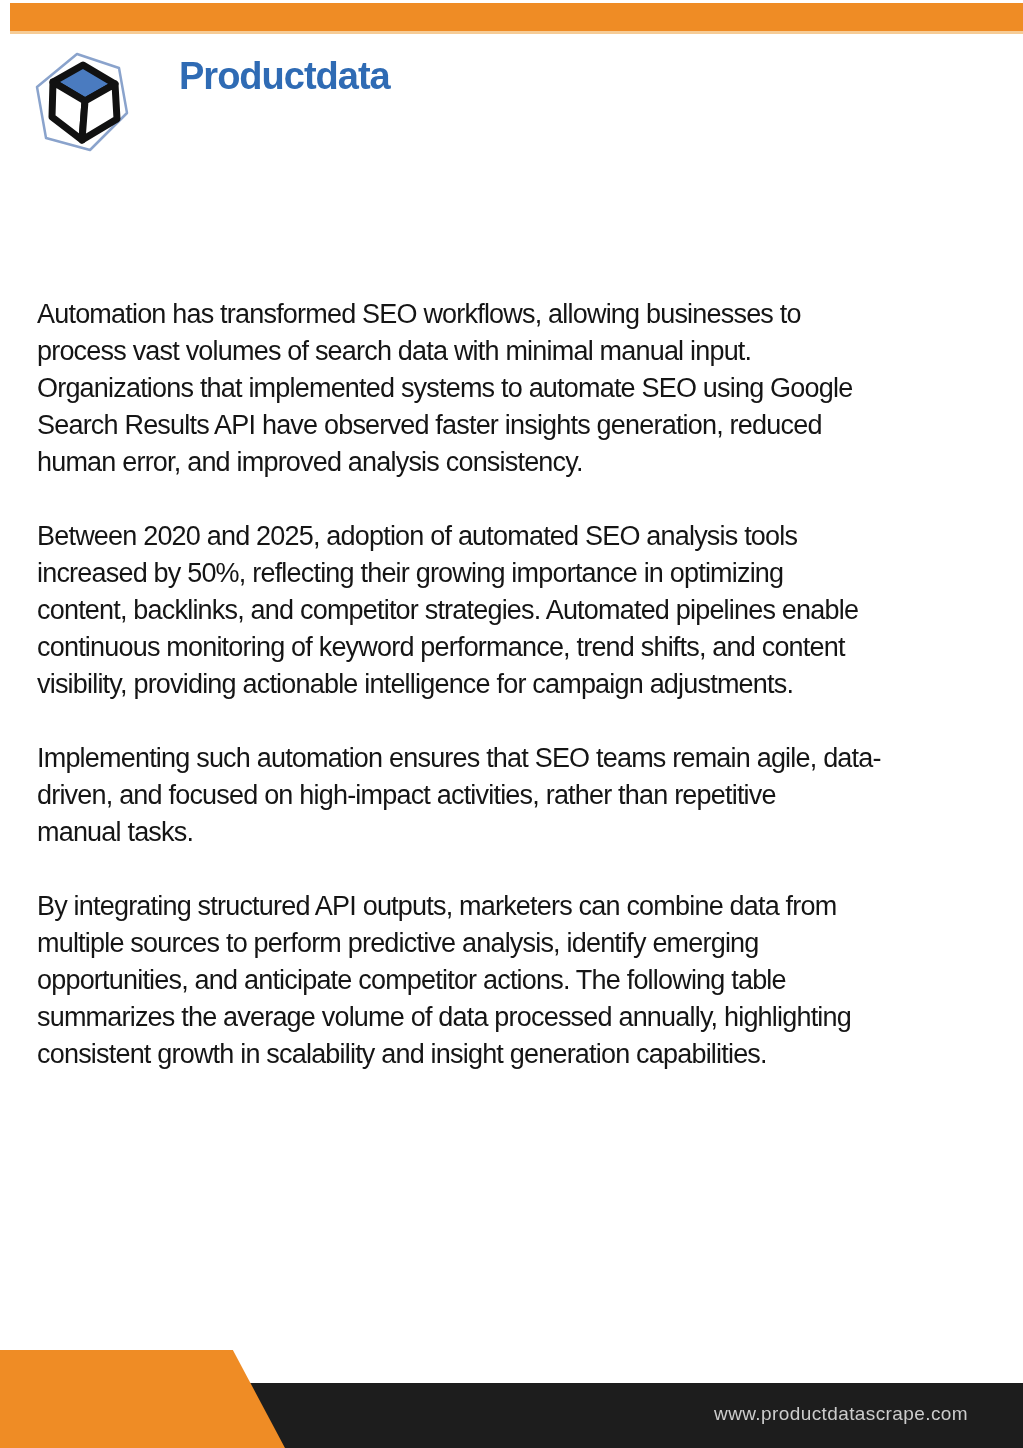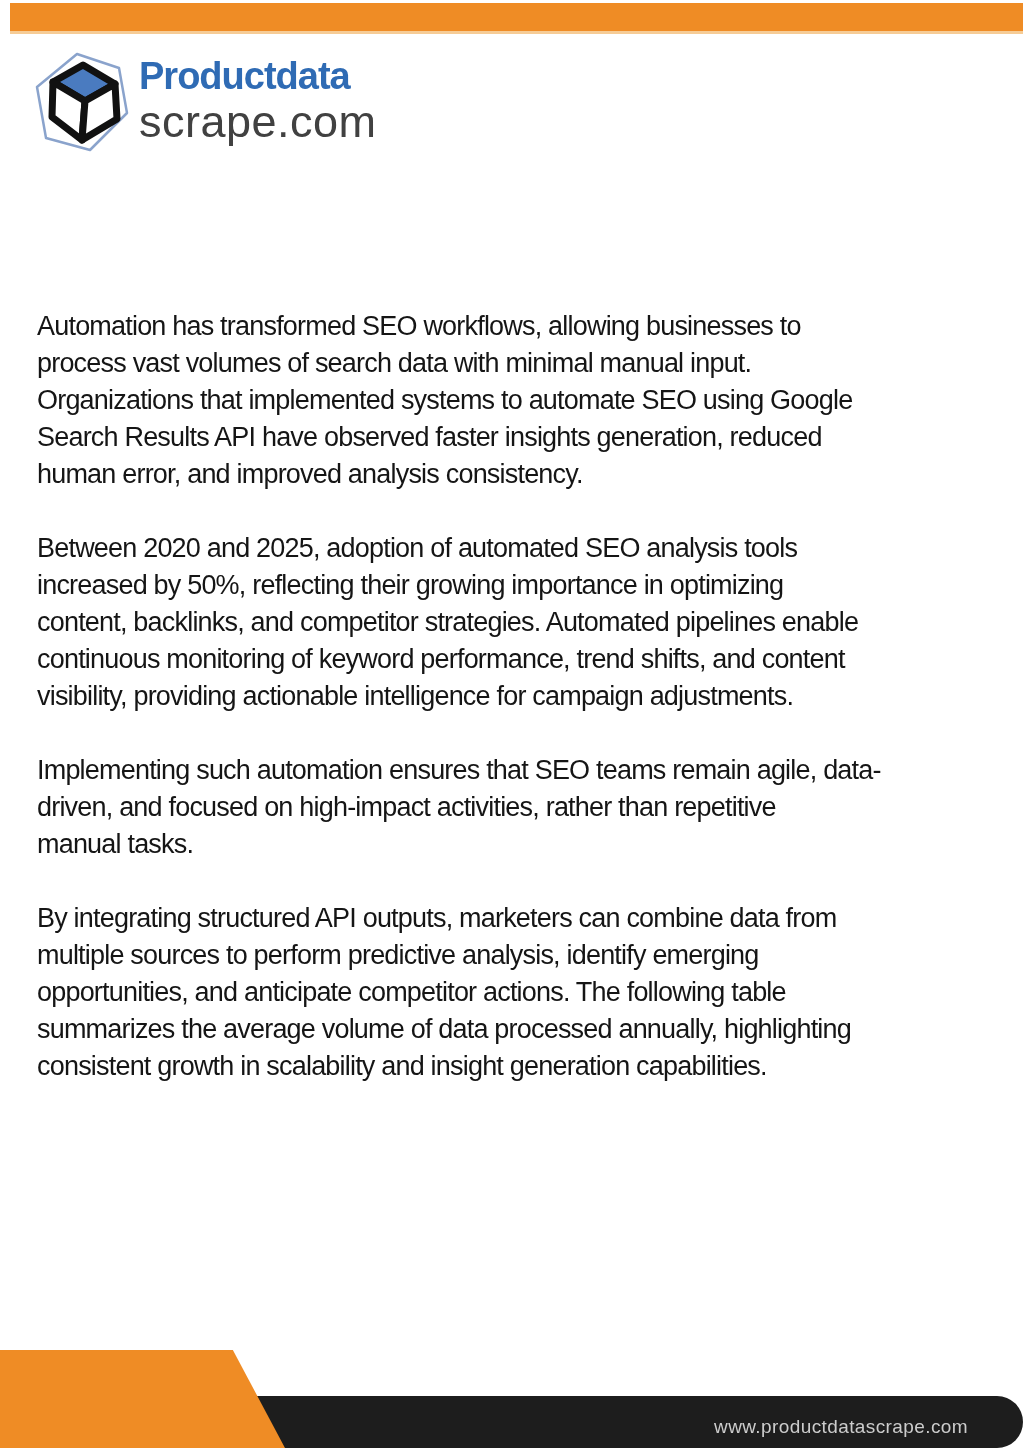--- a/index.html
+++ b/index.html
@@ -42,20 +42,21 @@
     align-items: flex-start;
   }
   .logo-mark { width: 100px; height: 106px; flex: 0 0 auto; }
   .logo-text { margin-left: 6px; padding-top: 4px; }
   .logo-line1 {
     font-size: 38px;
     font-weight: 700;
     letter-spacing: -1px;
     color: var(--brand-blue);
     line-height: 44px;
+    margin-left: 40px;
   }
   .logo-line2 {
     font-size: 45px;
     font-weight: 400;
     letter-spacing: 0.5px;
     color: var(--logo-gray);
     line-height: 48px;
   }
 
   
@@ -74,29 +75,28 @@
     white-space: pre;
   }
   .content p {
     margin: 37px 0 0 0;
     font-size: 27px;
     font-weight: 400;
     line-height: 37px;
     letter-spacing: -0.8px;
     white-space: pre;
   }
-  .content p:first-of-type { margin-top: 16px; }
+  .content p:first-of-type { margin-top: 4px; }
 
   
   .footer-dark {
     position: absolute;
     left: 0; right: 0; bottom: 0;
-    height: 52px;
+    height: 65px;
     background: var(--footer-dark);
-    border-radius: 27px;
   }
   .footer-site {
     position: absolute;
     right: 55px; top: 0;
     line-height: 62px;
     font-size: 19px;
     letter-spacing: 0.4px;
     color: var(--footer-text);
     cursor: pointer;
   }
@@ -119,21 +119,20 @@
     <svg class="logo-mark" viewBox="0 0 100 104" xmlns="http://www.w3.org/2000/svg" aria-hidden="true">
       <polygon points="44,3 86,17 94,62 57,99 13,87 4,36" fill="#ffffff" stroke="#8AA3CC" stroke-width="2.5" stroke-linejoin="round"></polygon>
       <g stroke="#111111" stroke-width="7" stroke-linejoin="round">
         <polygon points="50,14 82,33 52,50 20,31" fill="#4A7BC0"></polygon>
         <polygon points="20,31 52,50 49,89 19,66" fill="#ffffff"></polygon>
         <polygon points="52,50 82,33 84,68 49,89" fill="#ffffff"></polygon>
       </g>
     </svg>
     <div class="logo-text">
       <div class="logo-line1">Productdata</div>
-      <div class="logo-line2">scrape.com</div>
     </div>
   </header>
 
   <main class="content">
     <p>Automation has transformed SEO workflows, allowing businesses to
 process vast volumes of search data with minimal manual input.
 Organizations that implemented systems to automate SEO using Google
 Search Results API have observed faster insights generation, reduced
 human error, and improved analysis consistency.</p>
     <p>Between 2020 and 2025, adoption of automated SEO analysis tools

